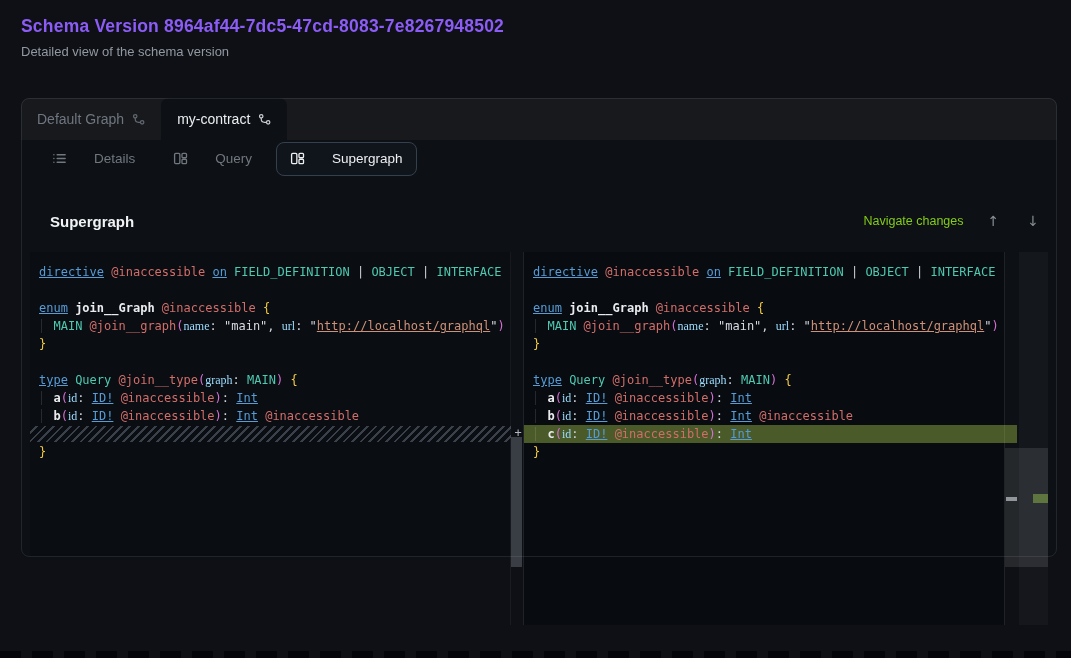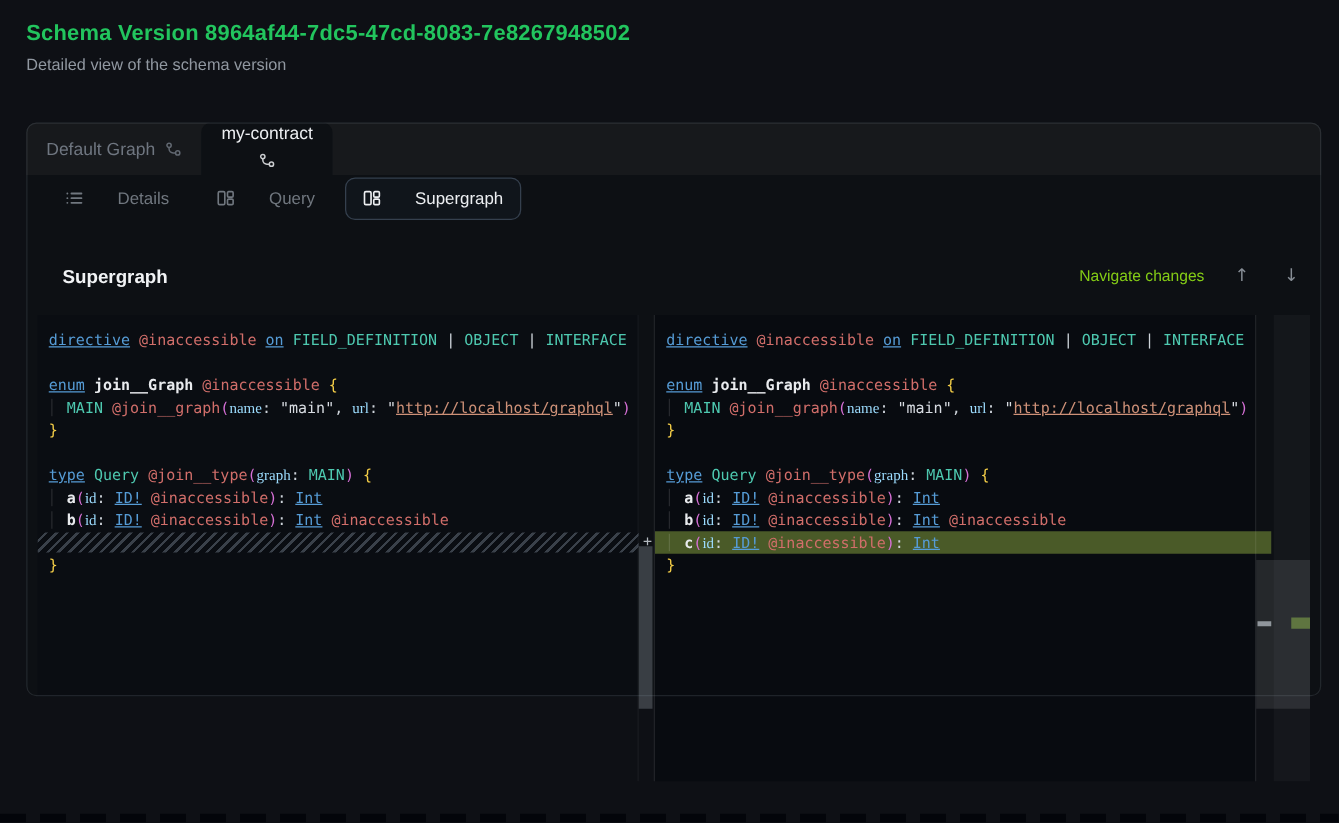--- a/index.html
+++ b/index.html
@@ -1,31 +1,31 @@
 <!DOCTYPE html>
 <html style="--kw: #569cd6; --ty: #4ec9b0; --dir: #d16e6a; --nm: #e9ebee; --arg: #9cdcfe; --pl: #ced4da; --b1: #f2cc47; --b2: #d670d6; --str: #d8dce2; --lnk: #ce9178; --addedbg: #4a5a28;"><head>
 <meta charset="utf-8">
 <style>
   html,body{margin:0;padding:0;background:#0e1015;}
   *{box-sizing:border-box;}
   #app{position:relative;width:1071px;height:658px;overflow:hidden;
        font-family:"Liberation Sans",sans-serif;color:#e8eaed;}
 
   
-  .page-title{position:absolute;left:21px;top:16px;font-size:17.5px;font-weight:700;color:#22c55e;letter-spacing:.2px;}
+  .page-title{position:absolute;left:21px;top:16px;font-size:17.5px;font-weight:700;color:#8b5cf6;letter-spacing:.2px;}
   .page-subtitle{position:absolute;left:21px;top:44px;font-size:13px;color:#9198a1;}
 
   
   .card-bg{position:absolute;left:21px;top:98px;width:1036px;height:459px;background:#0d1014;border-radius:8px;z-index:1;}
   .card-outline{position:absolute;left:21px;top:98px;width:1036px;height:459px;border:1px solid rgba(150,160,172,.16);border-radius:8px;z-index:5;pointer-events:none;}
 
   .tabbar{position:absolute;left:0;top:0;width:100%;height:42px;background:#17191c;border-radius:8px 8px 0 0;display:flex;align-items:stretch;}
   .tab{display:flex;align-items:center;gap:8px;padding:0 16px;font-size:14px;cursor:pointer;}
   .tab.inactive{color:#6f7680;}
-  .tab.active{background:#0d1014;color:#eceef1;border-radius:8px 8px 0 0;flex-direction:column;}
+  .tab.active{background:#0d1014;color:#eceef1;border-radius:8px 8px 0 0;}
   .tab .ticon{display:flex;opacity:.85;}
 
   .subbar{position:absolute;left:0;top:42px;width:100%;height:37px;display:flex;align-items:center;padding-left:17px;gap:10px;}
   .subitem{display:flex;align-items:center;gap:27px;height:34px;padding:0 13px;font-size:13.5px;color:#70777f;border:1px solid transparent;border-radius:8px;cursor:pointer;}
   .subitem.selected{color:#edeff2;border-color:#35404e;background:#10151b;}
   .subitem .sicon{display:flex;}
 
   .panel-heading{position:absolute;left:50px;top:213px;font-size:15px;font-weight:700;color:#f1f3f5;z-index:2;}
   .navigate{position:absolute;right:28px;top:212px;display:flex;align-items:center;gap:20px;z-index:2;}
   .navigate .nav-label{font-size:12.5px;color:#84cc16;}

